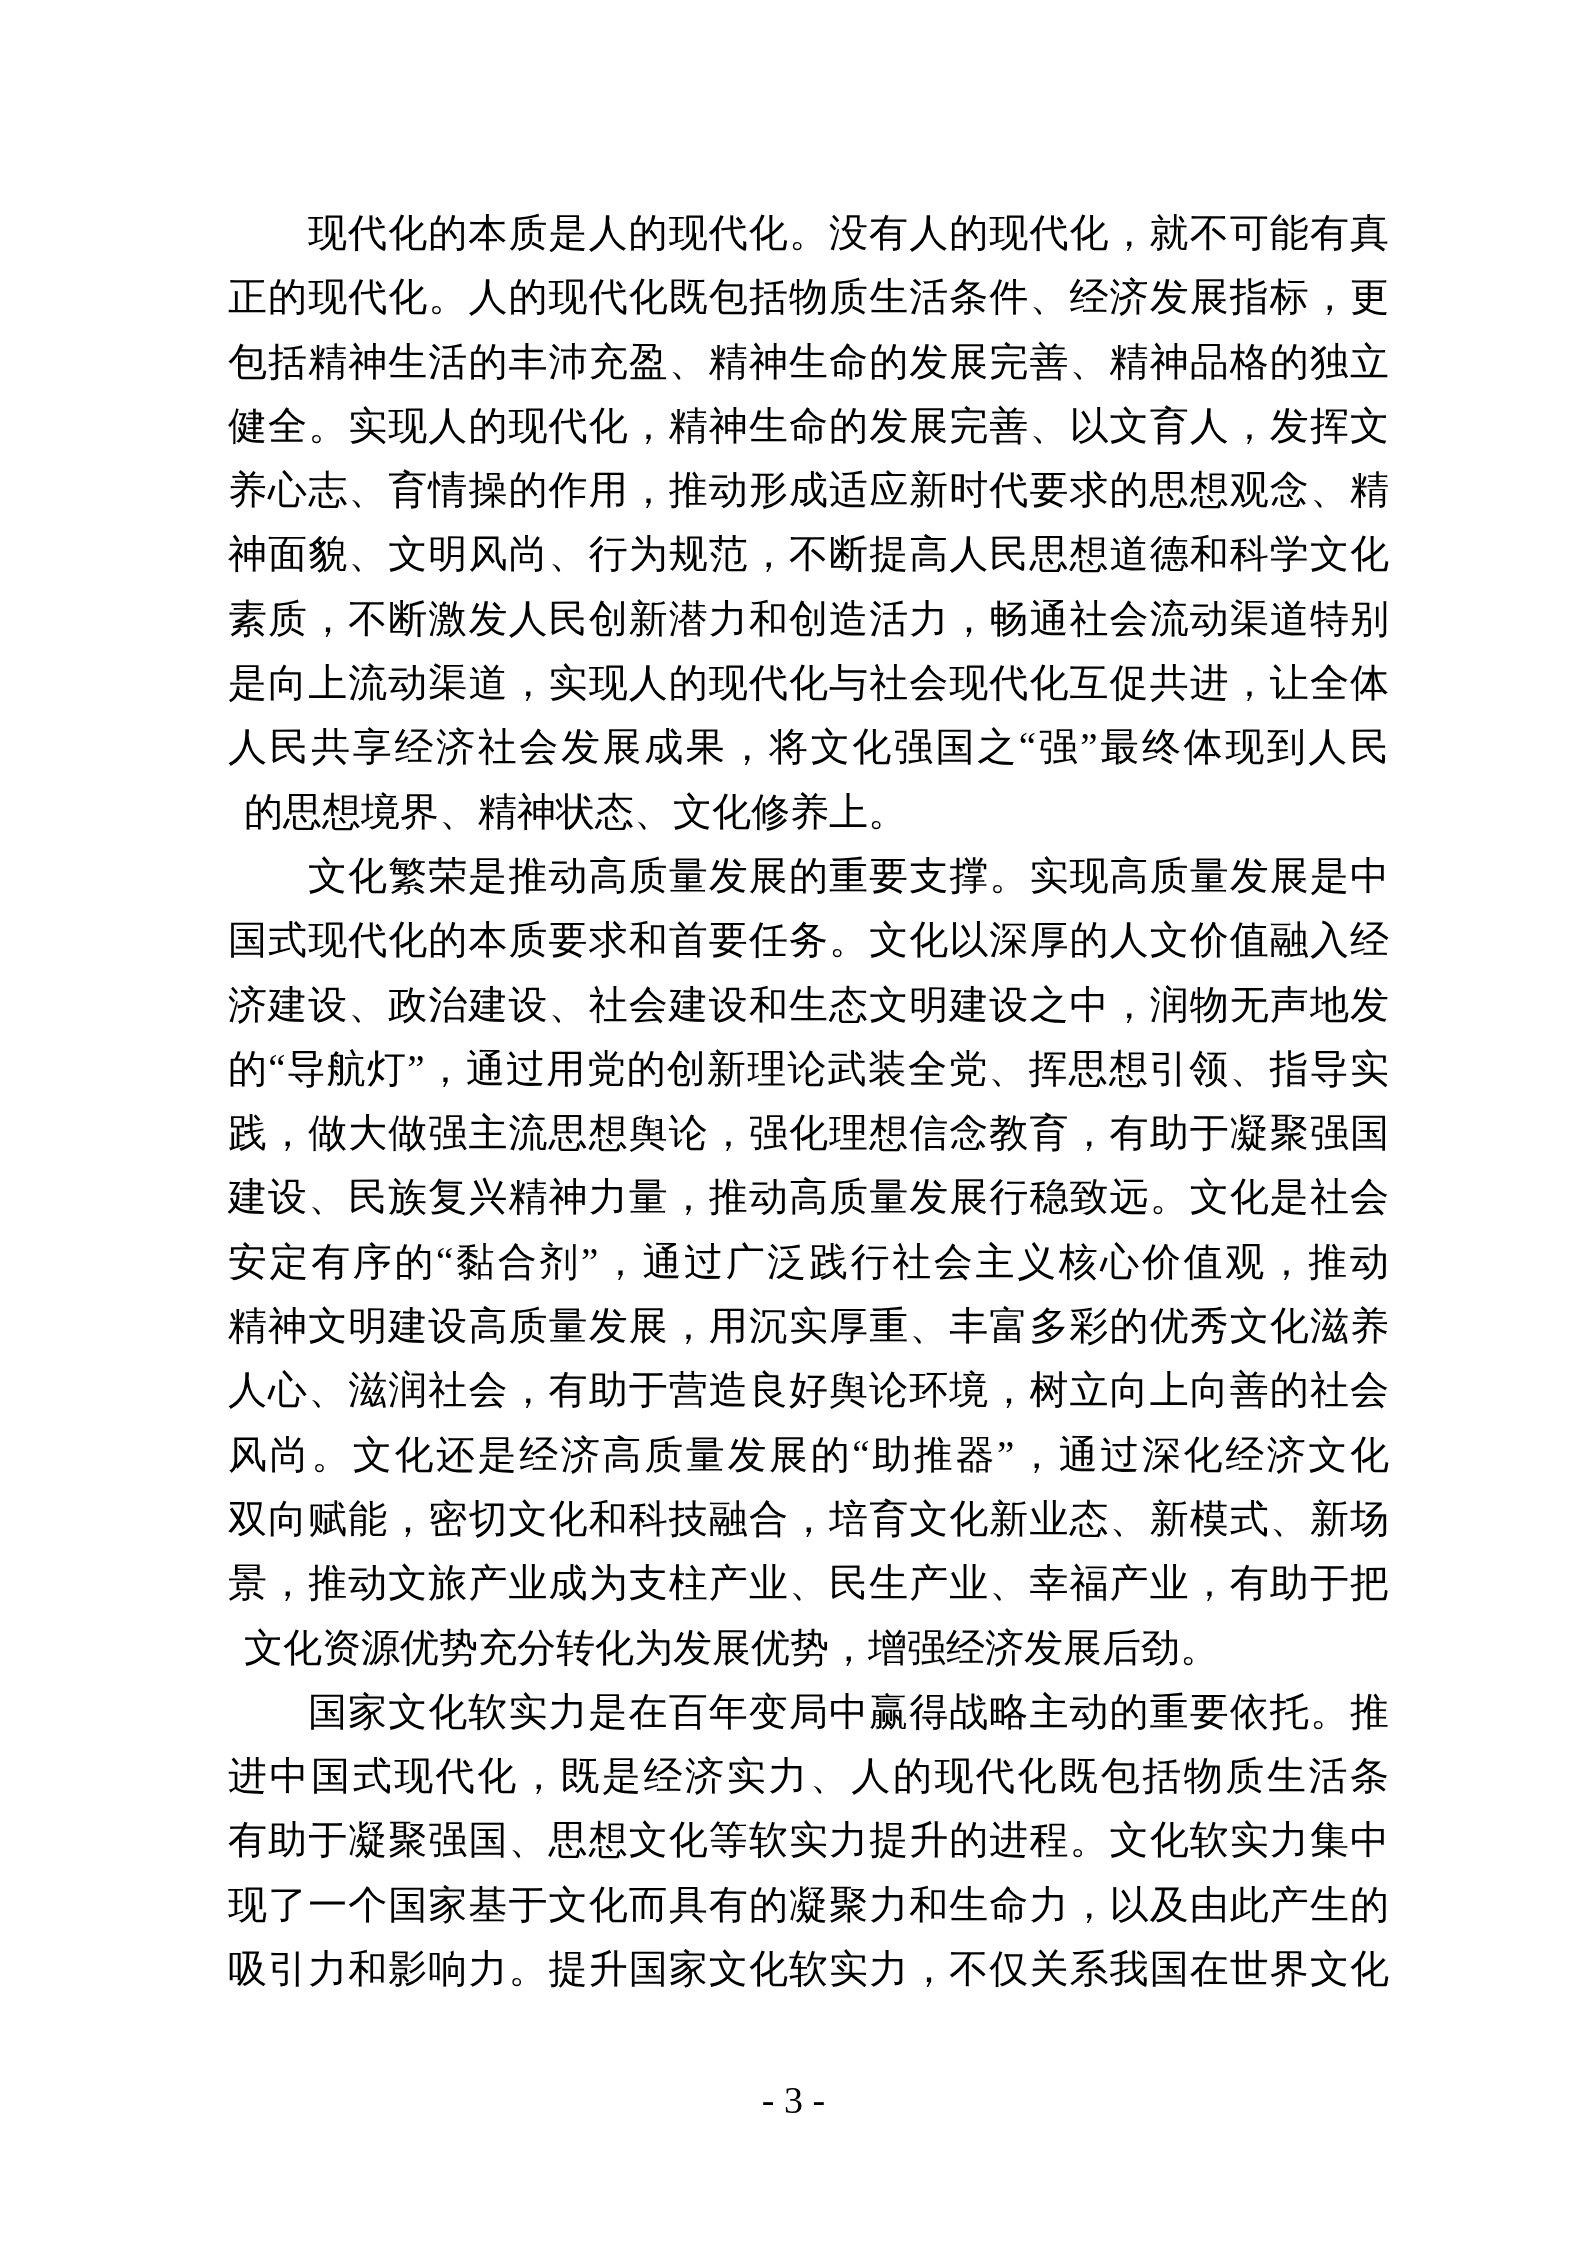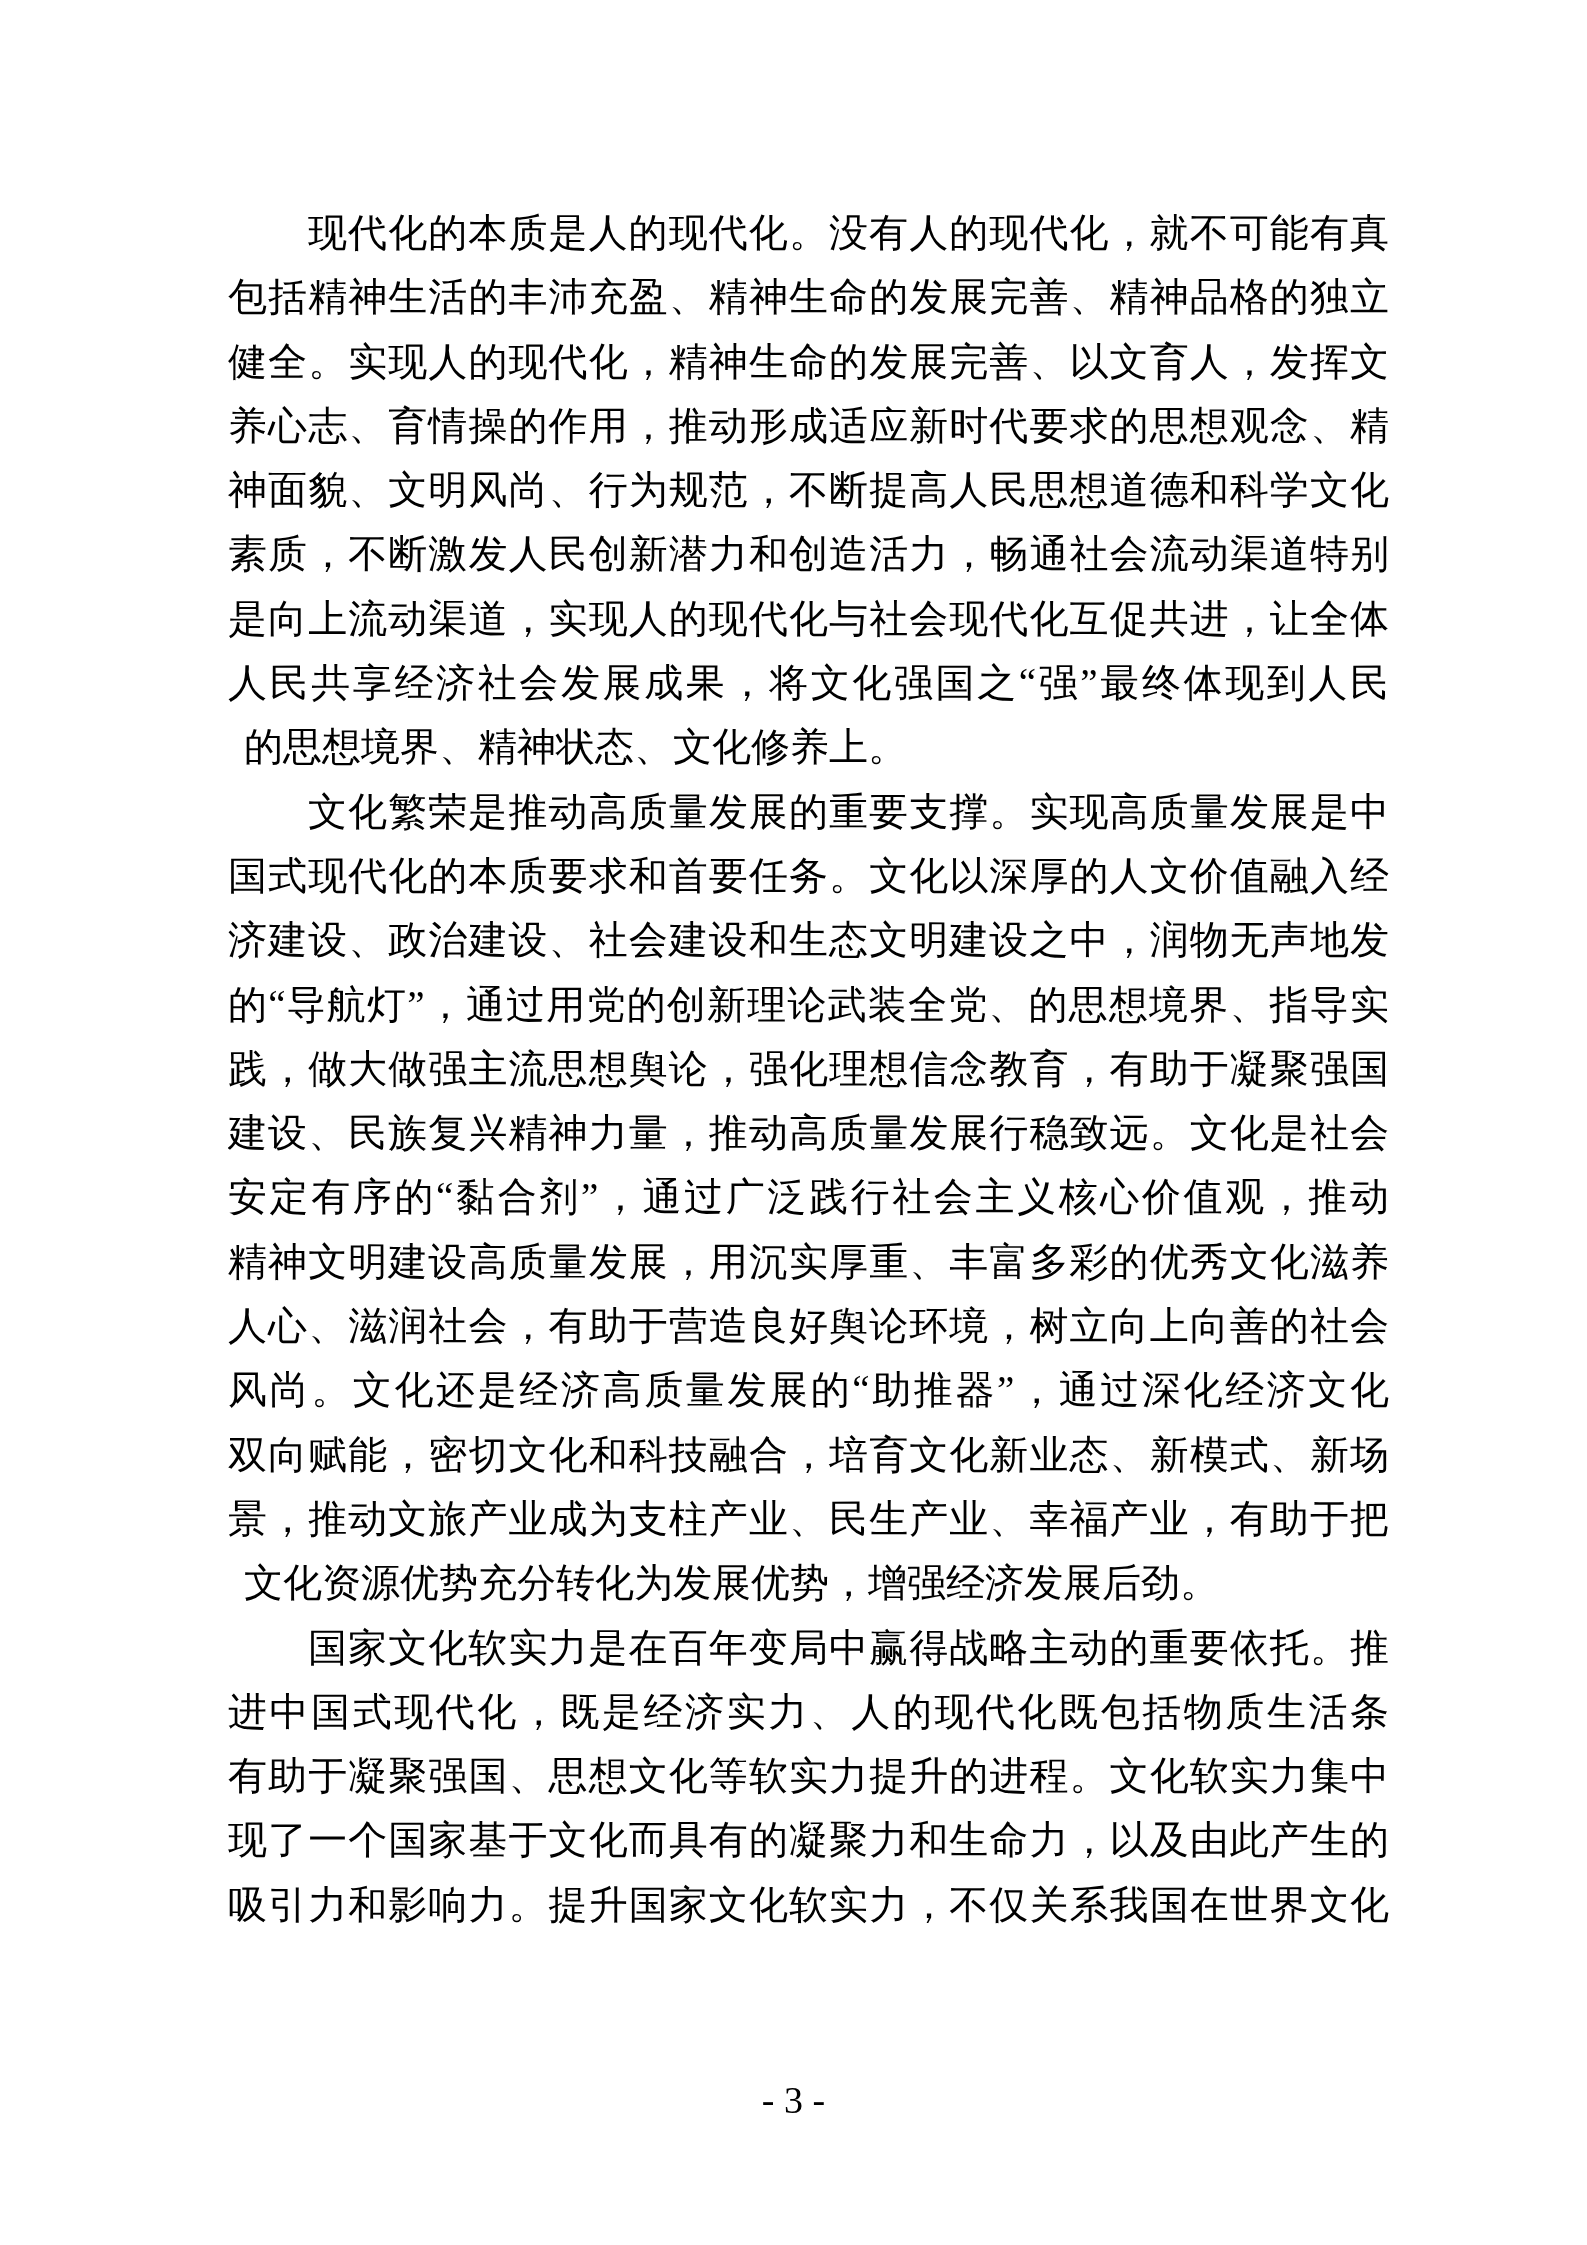--- a/index.html
+++ b/index.html
@@ -60,34 +60,35 @@
     line-height: 44px;
   }
 </style>
 </head>
 <body>
 
 <div class="doc-page">
   <div class="text-block" id="text-block">
       <div class="paragraph">
         <div class="line indent">现代化的本质是人的现代化。没有人的现代化，就不可能有真</div>
+        <div class="line">正的现代化。人的现代化既包括物质生活条件、经济发展指标，更</div>
         <div class="line">包括精神生活的丰沛充盈、精神生命的发展完善、精神品格的独立</div>
         <div class="line">健全。实现人的现代化，精神生命的发展完善、以文育人，发挥文化</div>
         <div class="line">养心志、育情操的作用，推动形成适应新时代要求的思想观念、精</div>
         <div class="line">神面貌、文明风尚、行为规范，不断提高人民思想道德和科学文化</div>
         <div class="line">素质，不断激发人民创新潜力和创造活力，畅通社会流动渠道特别</div>
         <div class="line">是向上流动渠道，实现人的现代化与社会现代化互促共进，让全体</div>
         <div class="line">人民共享经济社会发展成果，将文化强国之“强”最终体现到人民</div>
         <div class="line no-stretch">的思想境界、精神状态、文化修养上。</div>
       </div>
       <div class="paragraph">
         <div class="line indent">文化繁荣是推动高质量发展的重要支撑。实现高质量发展是中</div>
         <div class="line">国式现代化的本质要求和首要任务。文化以深厚的人文价值融入经</div>
         <div class="line">济建设、政治建设、社会建设和生态文明建设之中，润物无声地发</div>
-        <div class="line">的“导航灯”，通过用党的创新理论武装全党、的思想境界、指导实</div>
+        <div class="line">的“导航灯”，通过用党的创新理论武装全党、挥思想引领、指导实</div>
         <div class="line">践，做大做强主流思想舆论，强化理想信念教育，有助于凝聚强国</div>
         <div class="line">建设、民族复兴精神力量，推动高质量发展行稳致远。文化是社会</div>
         <div class="line">安定有序的“黏合剂”，通过广泛践行社会主义核心价值观，推动</div>
         <div class="line">精神文明建设高质量发展，用沉实厚重、丰富多彩的优秀文化滋养</div>
         <div class="line">人心、滋润社会，有助于营造良好舆论环境，树立向上向善的社会</div>
         <div class="line">风尚。文化还是经济高质量发展的“助推器”，通过深化经济文化</div>
         <div class="line">双向赋能，密切文化和科技融合，培育文化新业态、新模式、新场</div>
         <div class="line">景，推动文旅产业成为支柱产业、民生产业、幸福产业，有助于把</div>
         <div class="line no-stretch">文化资源优势充分转化为发展优势，增强经济发展后劲。</div>
       </div>

